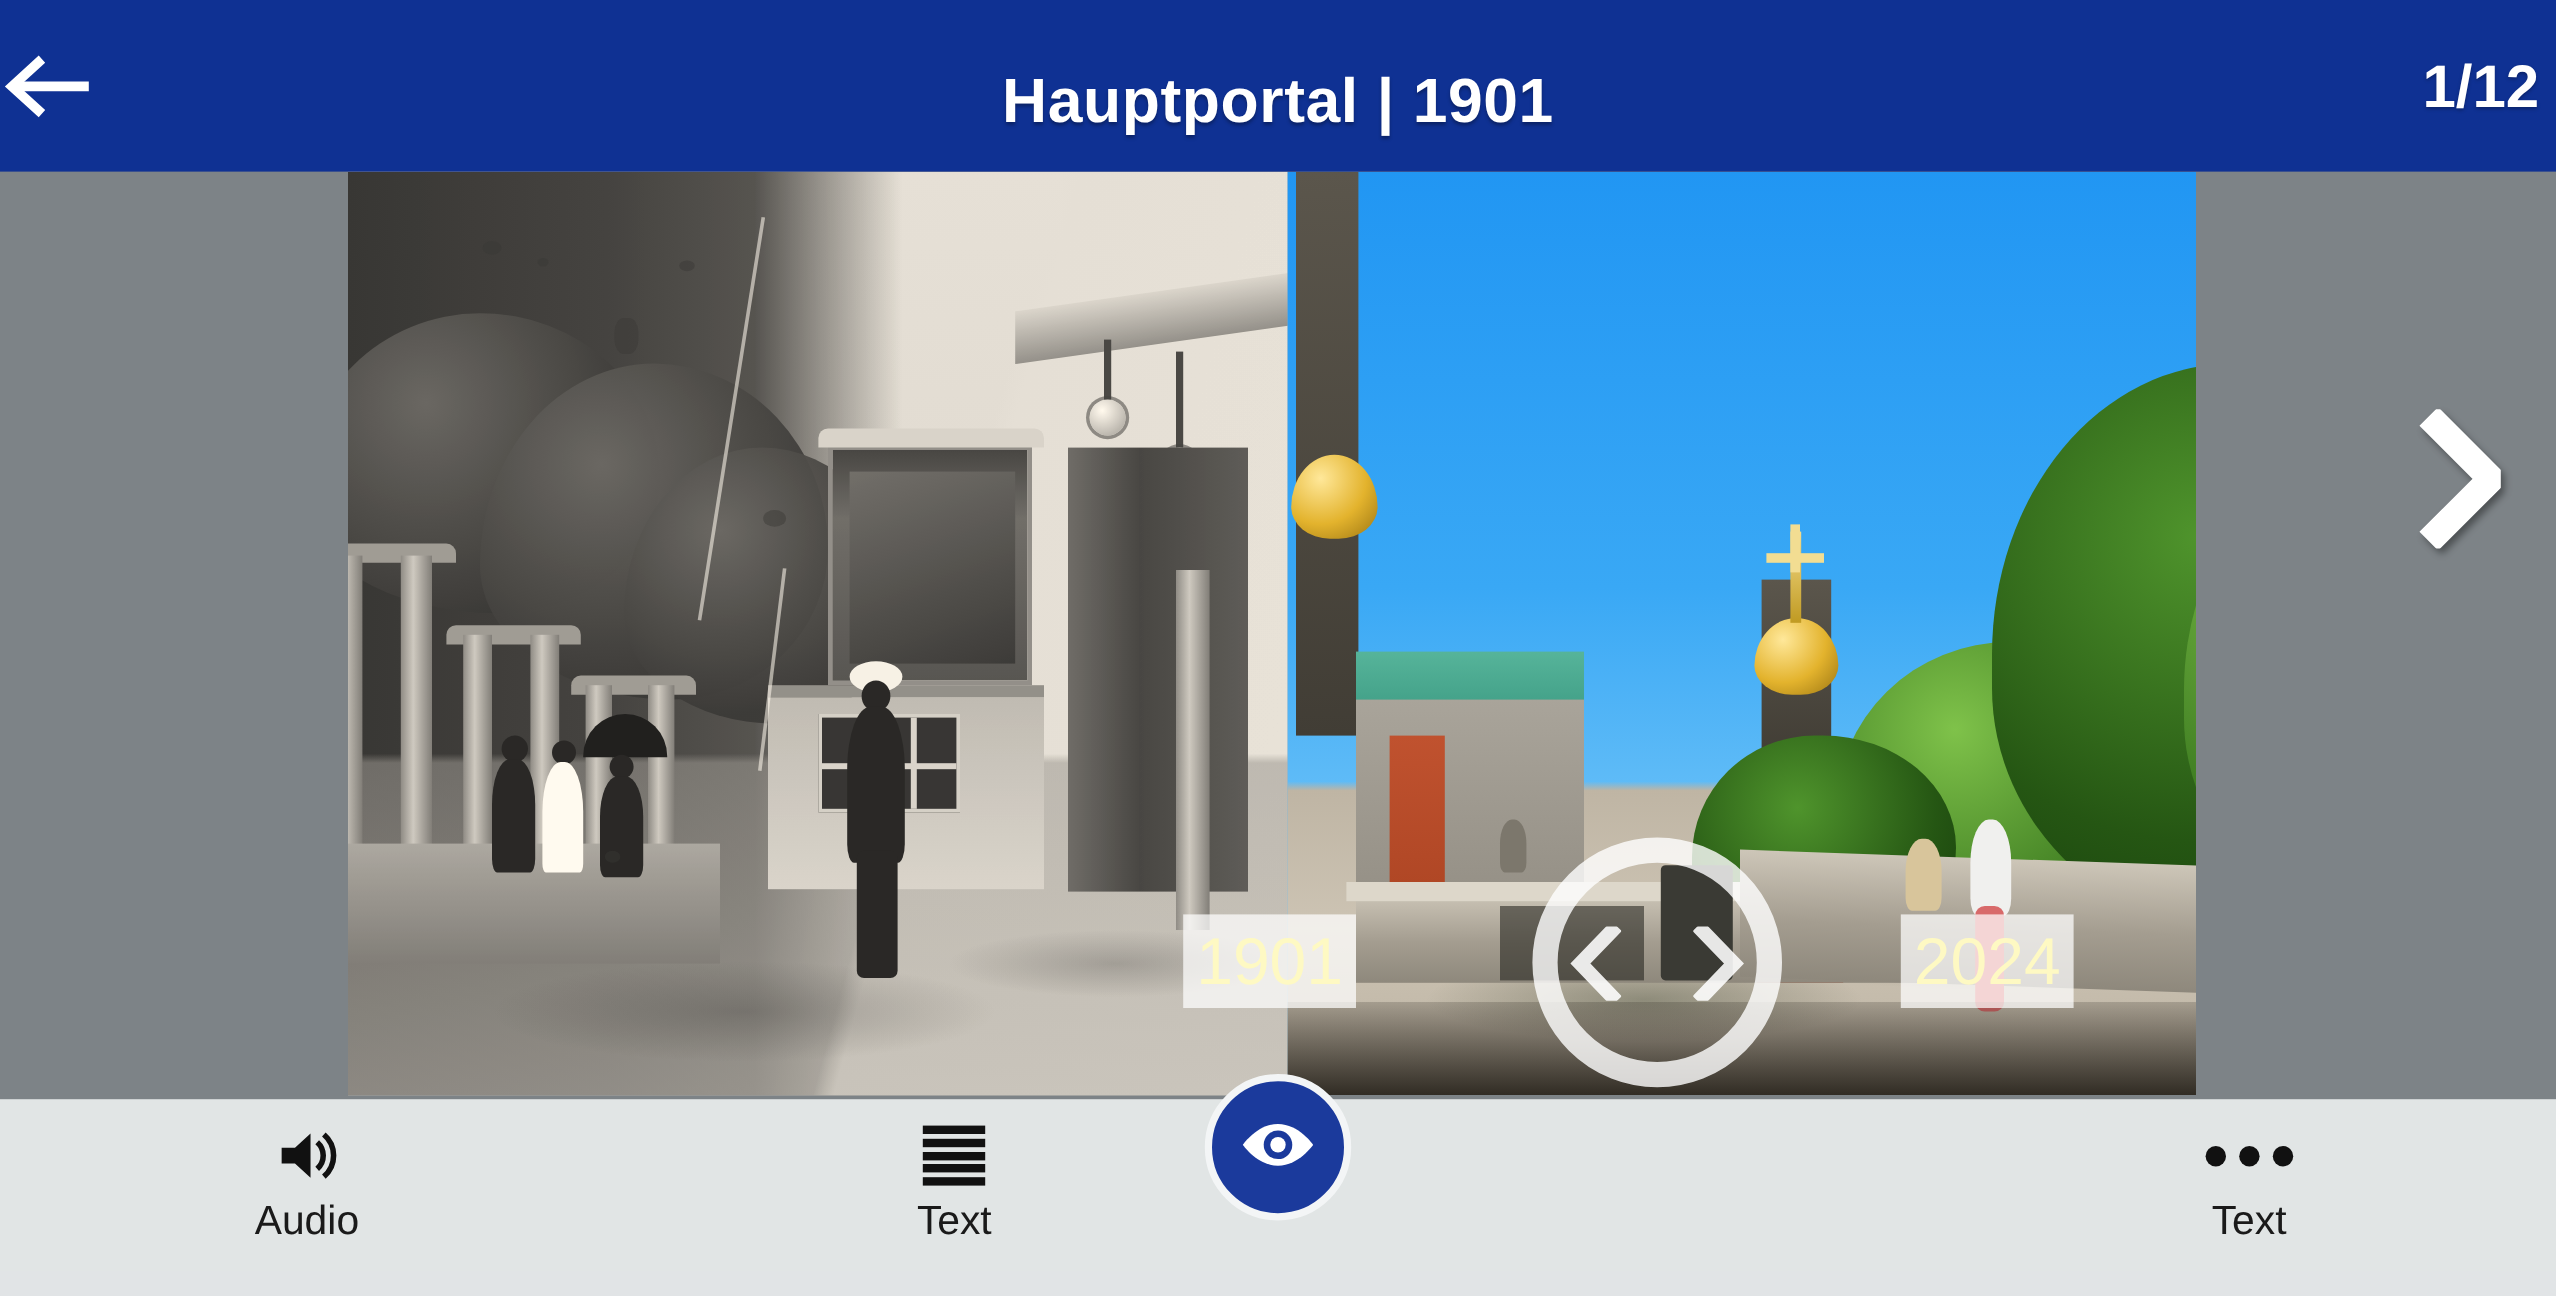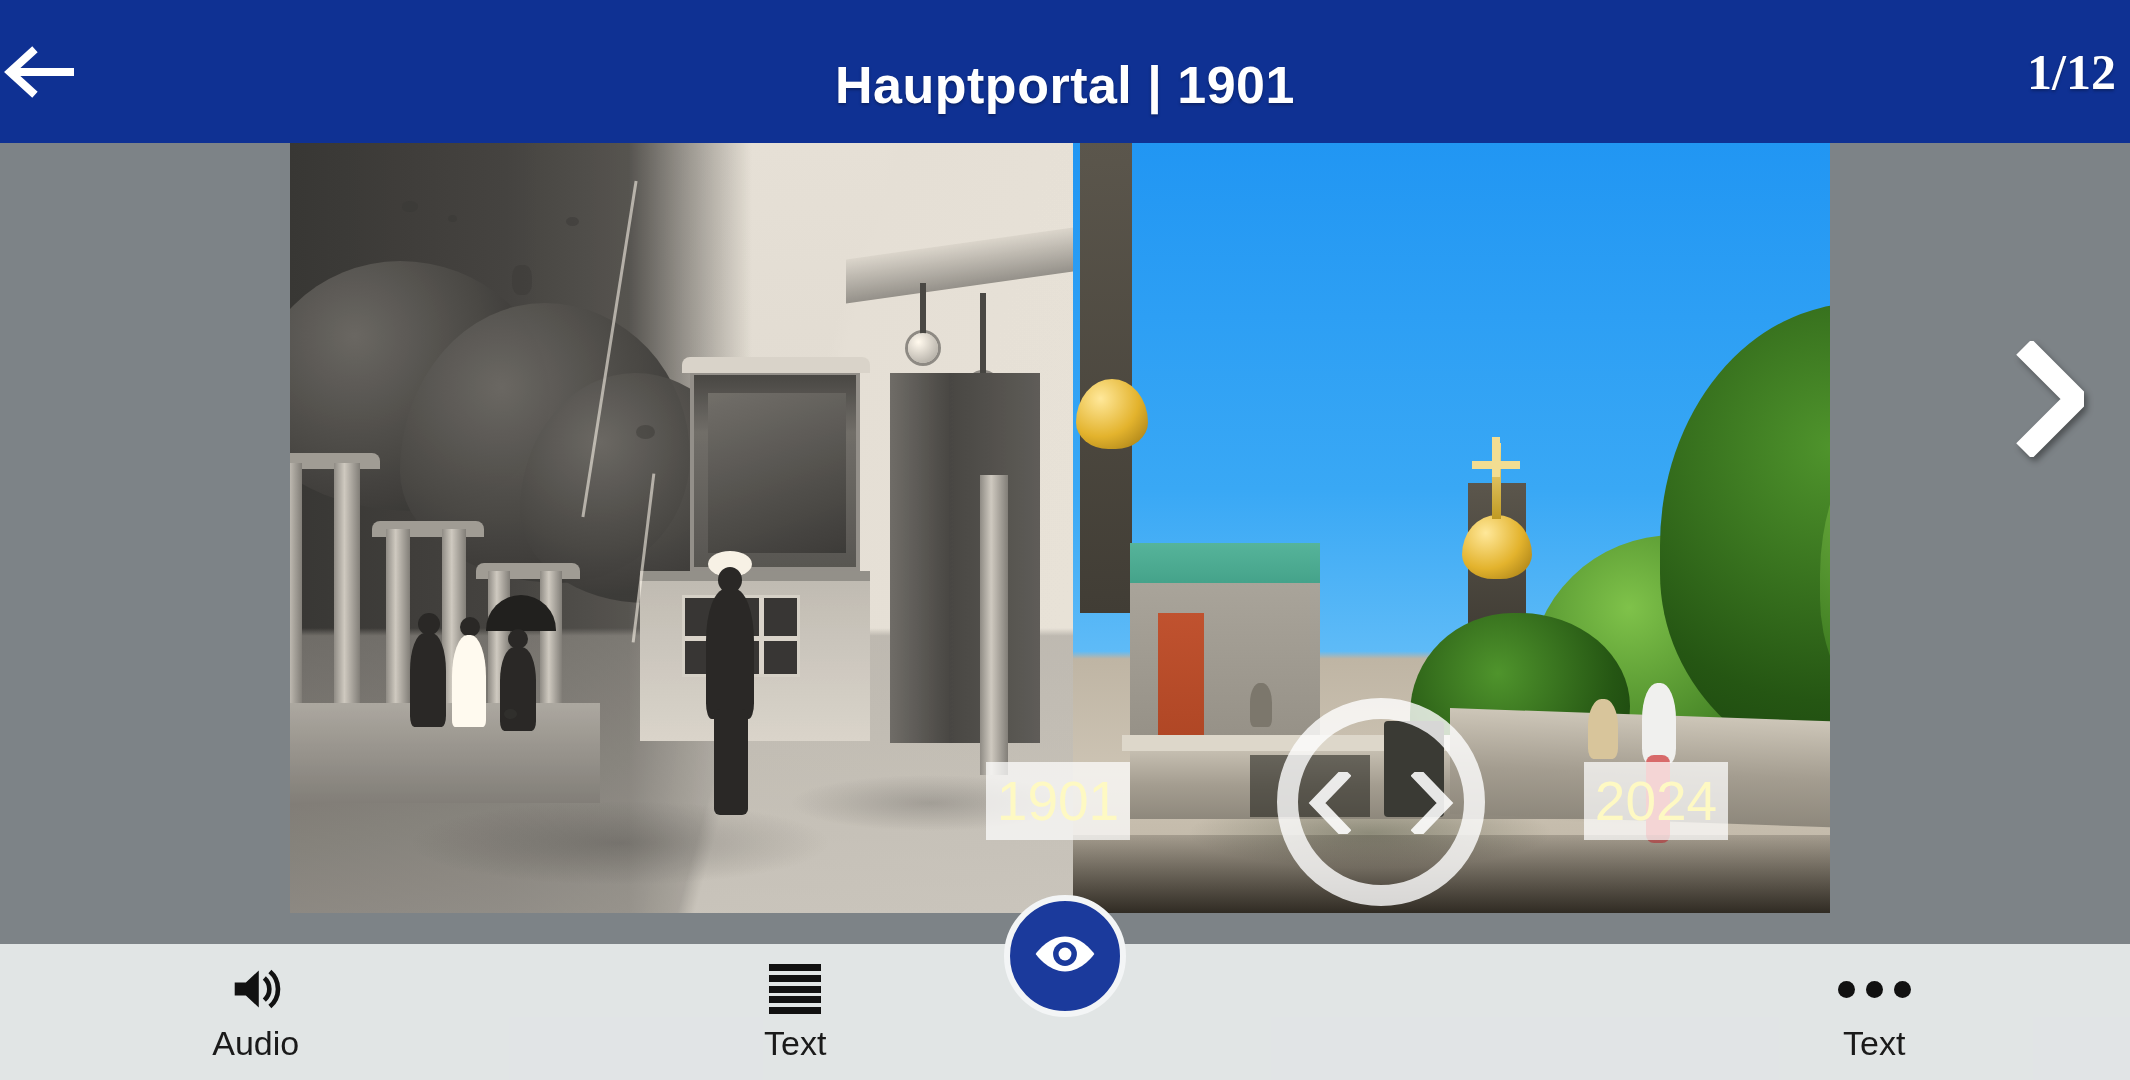--- a/index.html
+++ b/index.html
@@ -51,21 +51,20 @@
   }
   #page-counter {
     position: absolute;
     right: 14px; top: 0;
     height: 143px;
     display: flex; align-items: center;
     color: #ffffff;
     font-size: 50px;
     font-weight: bold;
     text-shadow: 0 2px 3px rgba(0,0,0,0.28);
-    font-family: Liberation Serif, serif;
   }
 
   
   #stage {
     position: absolute;
     left: 0; top: 143px;
     width: 2130px;
     height: 937px;
     background: #7d8387;
     overflow: hidden;
@@ -348,24 +347,24 @@
     z-index: 25;
     cursor: pointer;
   }
   #next-arrow svg { filter: drop-shadow(3px 4px 3px rgba(0,0,0,.38)); }
 
   
   #toolbar {
     position: absolute;
     left: 0; bottom: 0;
     width: 2130px;
-    height: 136px;
+    height: 164px;
     background: rgba(236,239,240,0.90);
     display: flex;
-    align-items: flex-end;
+    align-items: flex-start;
     z-index: 45;
     gap: 28px;
   }
   .tb-item {
     flex: 1 1 0;
     height: 138px;
     display: flex;
     flex-direction: column;
     align-items: center;
     justify-content: center;

